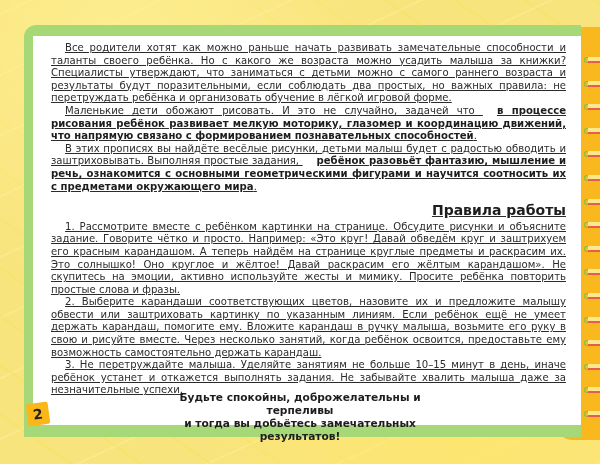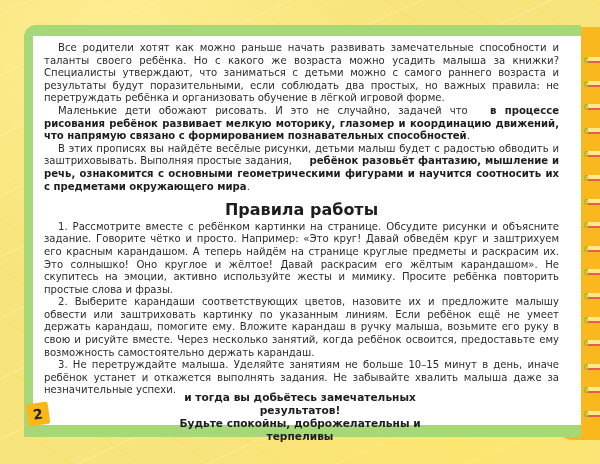--- a/index.html
+++ b/index.html
@@ -9,24 +9,24 @@
   .bg{position:absolute;inset:0;
     background:
       radial-gradient(ellipse at 20% 10%, rgba(255,240,150,.8), transparent 40%),
       radial-gradient(ellipse at 80% 95%, rgba(255,230,110,.8), transparent 40%),
       repeating-linear-gradient(35deg, rgba(250,220,70,.25) 0 2px, transparent 2px 40px),
       repeating-linear-gradient(-25deg, rgba(255,245,170,.3) 0 2px, transparent 2px 55px),
       #f8e47c;}
   .orange{position:absolute;left:555px;top:27px;width:60px;height:413px;background:#f9b81d;border-radius:18px 0 0 18px;}
   .frame{position:absolute;left:24px;top:25px;width:557px;height:412px;background:#a7d877;border-radius:12px 0 0 0;}
   .sheet{position:absolute;left:33px;top:36px;width:548px;height:389px;background:#fff;}
-  .content{position:absolute;left:44px;top:42px;width:515px;font-size:10.1px;line-height:12.6px;color:#2b2b2b;text-align:justify;}
+  .content{position:absolute;left:51px;top:42px;width:515px;font-size:10.1px;line-height:12.6px;color:#2b2b2b;text-align:justify;text-decoration:underline;}
   .content p{margin:0;text-indent:14px;}
   .content b{font-weight:bold;color:#1d1d1d;margin-left:14px;}
-  .heading{text-align:center;font-weight:bold;font-size:16px;margin:11px 0 4px 0 !important;text-indent:0 !important;color:#1d1d1d;}
+  .heading{text-align:right;font-weight:bold;font-size:14px;margin:11px 0 4px 0 !important;text-indent:0 !important;color:#1d1d1d;}
   .closing{position:absolute;left:150px;top:391px;width:300px;font-weight:bold;font-size:10.6px;line-height:13px;text-align:center;color:#1d1d1d;}
   .page-num{position:absolute;left:27px;top:403px;width:22px;height:22px;background:#fbb718;transform:rotate(-8deg);border-radius:2px;
     display:flex;align-items:center;justify-content:center;font-weight:bold;font-size:14px;color:#222;}
   .pencil{position:absolute;left:584px;width:18px;height:6px;}
   .pencil .tip{position:absolute;left:0;top:0;width:6px;height:6px;border:1.5px solid #7dc242;border-right:none;border-radius:6px 0 0 6px;box-sizing:border-box;}
   .pencil .body{position:absolute;left:4px;top:0;width:14px;height:4px;background:#fbe98b;border-bottom:2px solid #e85c4f;}
 </style>
 </head>
 <body>
 
@@ -39,22 +39,22 @@
   <p>Все родители хотят как можно раньше начать развивать замечательные способности и таланты своего ребёнка. Но с какого же возраста можно усадить малыша за книжки? Специалисты утверждают, что заниматься с детьми можно с самого раннего возраста и результаты будут поразительными, если соблюдать два простых, но важных правила: не перетруждать ребёнка и организовать обучение в лёгкой игровой форме.</p>
   <p><span>Маленькие дети обожают рисовать. И это не случайно, задачей что </span><b>в процессе рисования ребёнок развивает мелкую моторику, глазомер и координацию движений, что напрямую связано с формированием познавательных способностей</b><span>.</span></p>
   <p><span>В этих прописях вы найдёте весёлые рисунки, детьми малыш будет с радостью обводить и заштриховывать. Выполняя простые задания, </span><b>ребёнок разовьёт фантазию, мышление и речь, ознакомится с основными геометрическими фигурами и научится соотносить их с предметами окружающего мира</b><span>.</span></p>
   <p class="heading">Правила работы</p>
   <p>1. Рассмотрите вместе с ребёнком картинки на странице. Обсудите рисунки и объясните задание. Говорите чётко и просто. Например: «Это круг! Давай обведём круг и заштрихуем его красным карандашом. А теперь найдём на странице круглые предметы и раскрасим их. Это солнышко! Оно круглое и жёлтое! Давай раскрасим его жёлтым карандашом». Не скупитесь на эмоции, активно используйте жесты и мимику. Просите ребёнка повторить простые слова и фразы.</p>
   <p>2. Выберите карандаши соответствующих цветов, назовите их и предложите малышу обвести или заштриховать картинку по указанным линиям. Если ребёнок ещё не умеет держать карандаш, помогите ему. Вложите карандаш в ручку малыша, возьмите его руку в свою и рисуйте вместе. Через несколько занятий, когда ребёнок освоится, предоставьте ему возможность самостоятельно держать карандаш.</p>
   <p>3. Не перетруждайте малыша. Уделяйте занятиям не больше 10–15 минут в день, иначе ребёнок устанет и откажется выполнять задания. Не забывайте хвалить малыша даже за незначительные успехи.</p>
 </div>
 
 <div class="closing">
+  <div>Будьте спокойны, доброжелательны и  терпеливы</div>
   <div>и тогда вы добьётесь замечательных результатов!</div>
-  <div>Будьте спокойны, доброжелательны и  терпеливы</div>
 </div>
 
 <div class="page-num">2</div>
 
 <div id="pencils">
     <div class="pencil" style="top: 57px;">
       <div class="tip"></div>
       <div class="body"></div>
     </div>
     <div class="pencil" style="top: 80.6px;">

